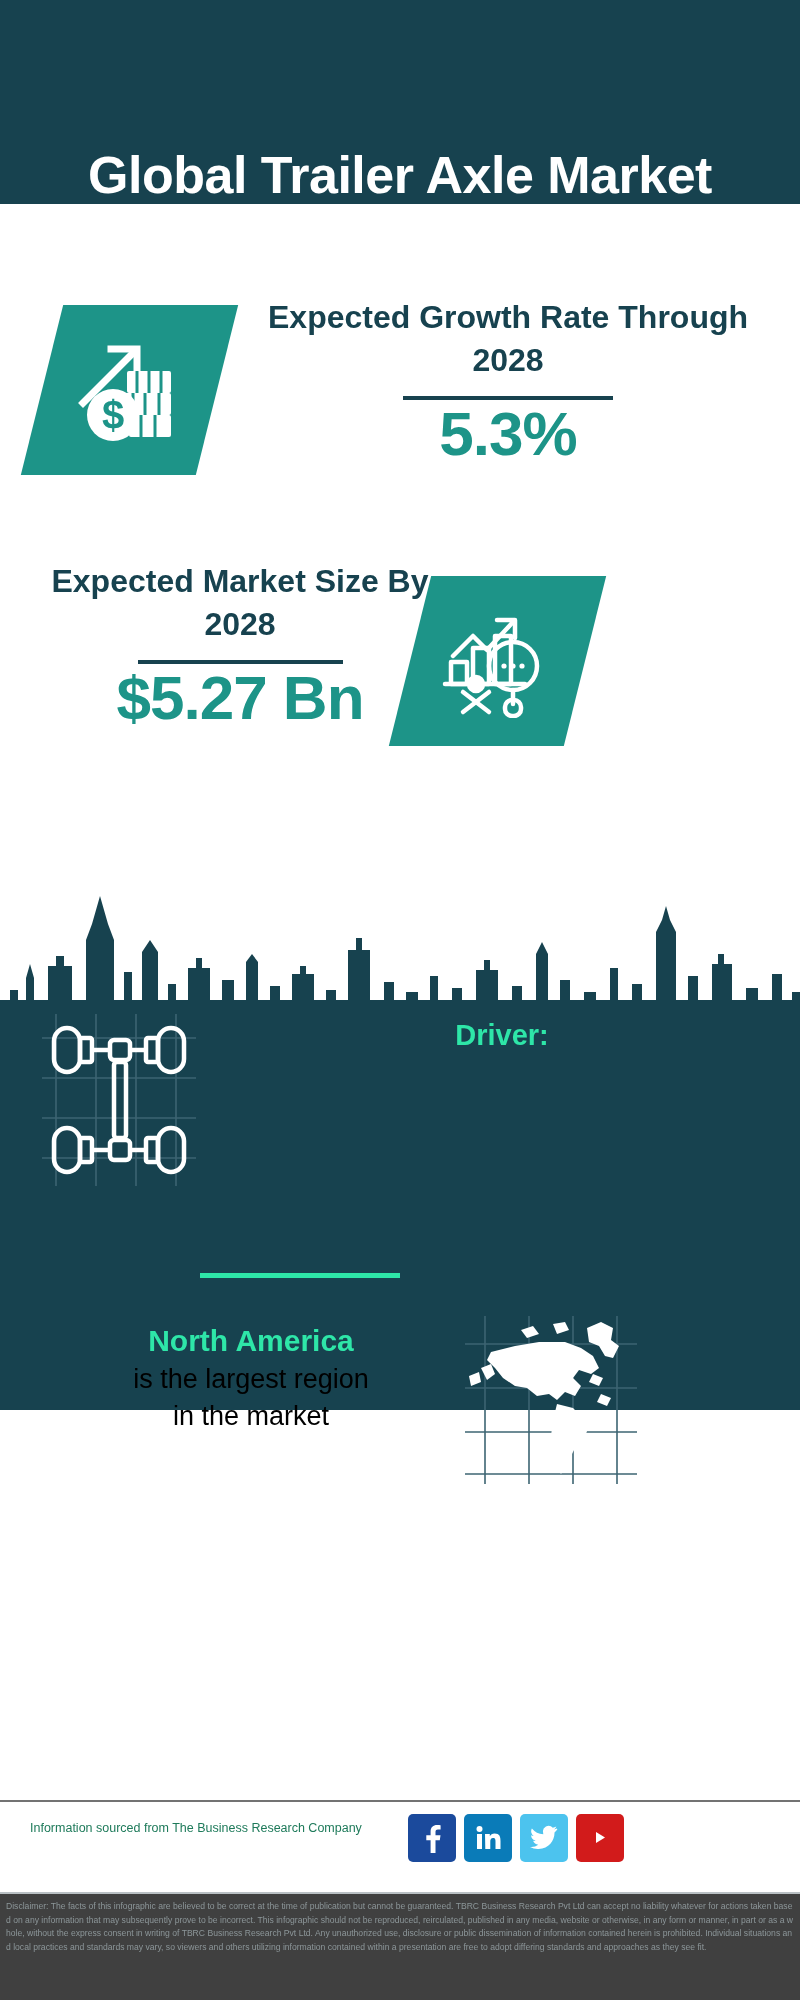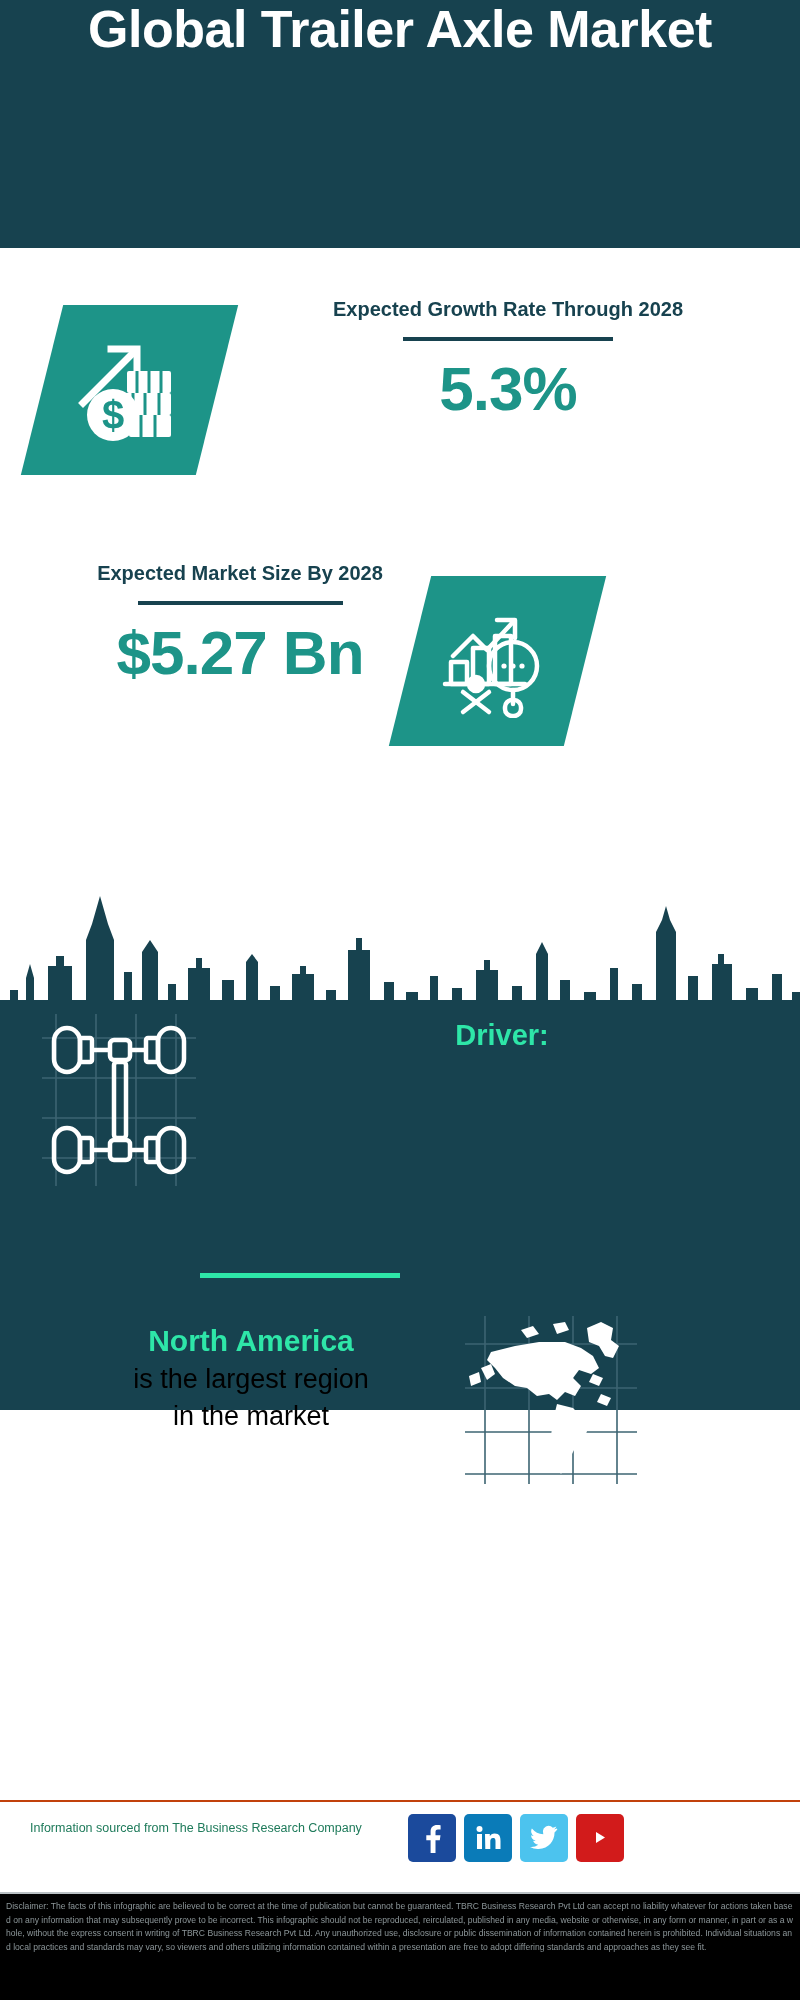--- a/index.html
+++ b/index.html
@@ -6,45 +6,45 @@
   html, body { width:800px; height:2000px; }
   body {
     font-family:"Liberation Sans", sans-serif;
     background:#ffffff;
     overflow:hidden;
   }
   .page { position:relative; width:800px; height:2000px; background:#fff; }
 
   
   .header {
-    position:absolute; left:0; top:0; width:800px; height:248px;
+    position:absolute; left:0; top:0; width:800px; height:204px;
     background:#17424f;
-    display:flex; align-items:flex-start; justify-content:center;
+    display:flex; align-items:flex-end; justify-content:center;
   }
   .header-title {
     color:#ffffff; font-size:52px; font-weight:bold; line-height:1.12;
     text-align:center; letter-spacing:-0.5px; width:640px;
   }
 
   
   .stat1 { position:absolute; left:0; top:248px; width:800px; height:300px; }
   .para-icon {
     position:absolute; background:#1d9488;
     transform:skewX(-14deg);
     display:flex; align-items:center; justify-content:center;
   }
   .para-icon .glyph { transform:skewX(14deg); display:block; }
   .icon1 { left:42px; top:57px; width:175px; height:170px; }
   .stat1-text { position:absolute; left:248px; top:48px; width:520px; text-align:center; }
   .stat-label {
-    color:#17424f; font-size:20px; font-weight:bold; line-height:1.34;
+    color:#17424f; font-size:32px; font-weight:bold; line-height:1.34;
   }
   .rule-dark { width:210px; height:4px; background:#17424f; margin:14px auto 0; }
   .stat-value {
-    color:#1d9488; font-size:62px; font-weight:bold; line-height:1.1; margin-top:14px;
+    color:#1d9488; font-size:62px; font-weight:bold; line-height:1.1; 
     letter-spacing:-1px;
   }
 
   
   .stat2 { position:absolute; left:0; top:528px; width:800px; height:260px; }
   .stat2-text { position:absolute; left:30px; top:32px; width:420px; text-align:center; }
   .icon2 { left:410px; top:48px; width:175px; height:170px; }
   .rule-dark2 { width:205px; height:4px; background:#17424f; margin:14px auto 0; }
 
   
@@ -71,35 +71,35 @@
   
   .region { position:absolute; left:0; top:1322px; width:800px; height:190px;margin-left:21px; }
   .region-text { position:absolute; left:20px; top:0; width:420px; text-align:center; }
   .region-name { color:#2ee6a8; font-size:30px; font-weight:bold; line-height:1.26; }
   .region-sub { color:#000000; font-size:27px; line-height:1.32; margin-top:2px; }
   .map-box { position:absolute; left:440px; top:-10px; width:180px; height:175px; }
 
   
   .footer {
     position:absolute; left:0; top:1800px; width:800px; height:90px; background:#ffffff;
-    border-top:2px solid #c2410c;
+    border-top:2px solid #737373;
   }
   .footer-inner { position:absolute; left:30px; top:16px; width:745px; display:flex; align-items:flex-start; }
   .footer-text { width:360px; }
   .footer-line { color:#1e7a5a; font-size:12.5px; line-height:1.62; }
   .socials { display:flex; gap:8px; margin-left:18px; margin-top:-4px; }
   .sbtn { width:48px; height:48px; border-radius:5px; display:flex; align-items:center; justify-content:center; }
   .sbtn.fb { background:#1b4a9c; }
   .sbtn.li { background:#0a7bb8; }
   .sbtn.tw { background:#4cc3ee; }
   .sbtn.yt { background:#d21b1b; }
 
   .disclaimer-wrap {
     position:absolute; left:0; top:1892px; width:800px; height:108px;
-    background:#000000; border-top:2px solid #b9c0c4;
+    background:#404040; border-top:2px solid #b9c0c4;
   }
   .disclaimer {
     position:absolute; left:6px; top:6px; width:788px;
     color:#8c9699; font-size:8.6px; line-height:1.58; text-align:left;
     word-break:break-all;
   }
 </style>
 </head>
 <body>
 

